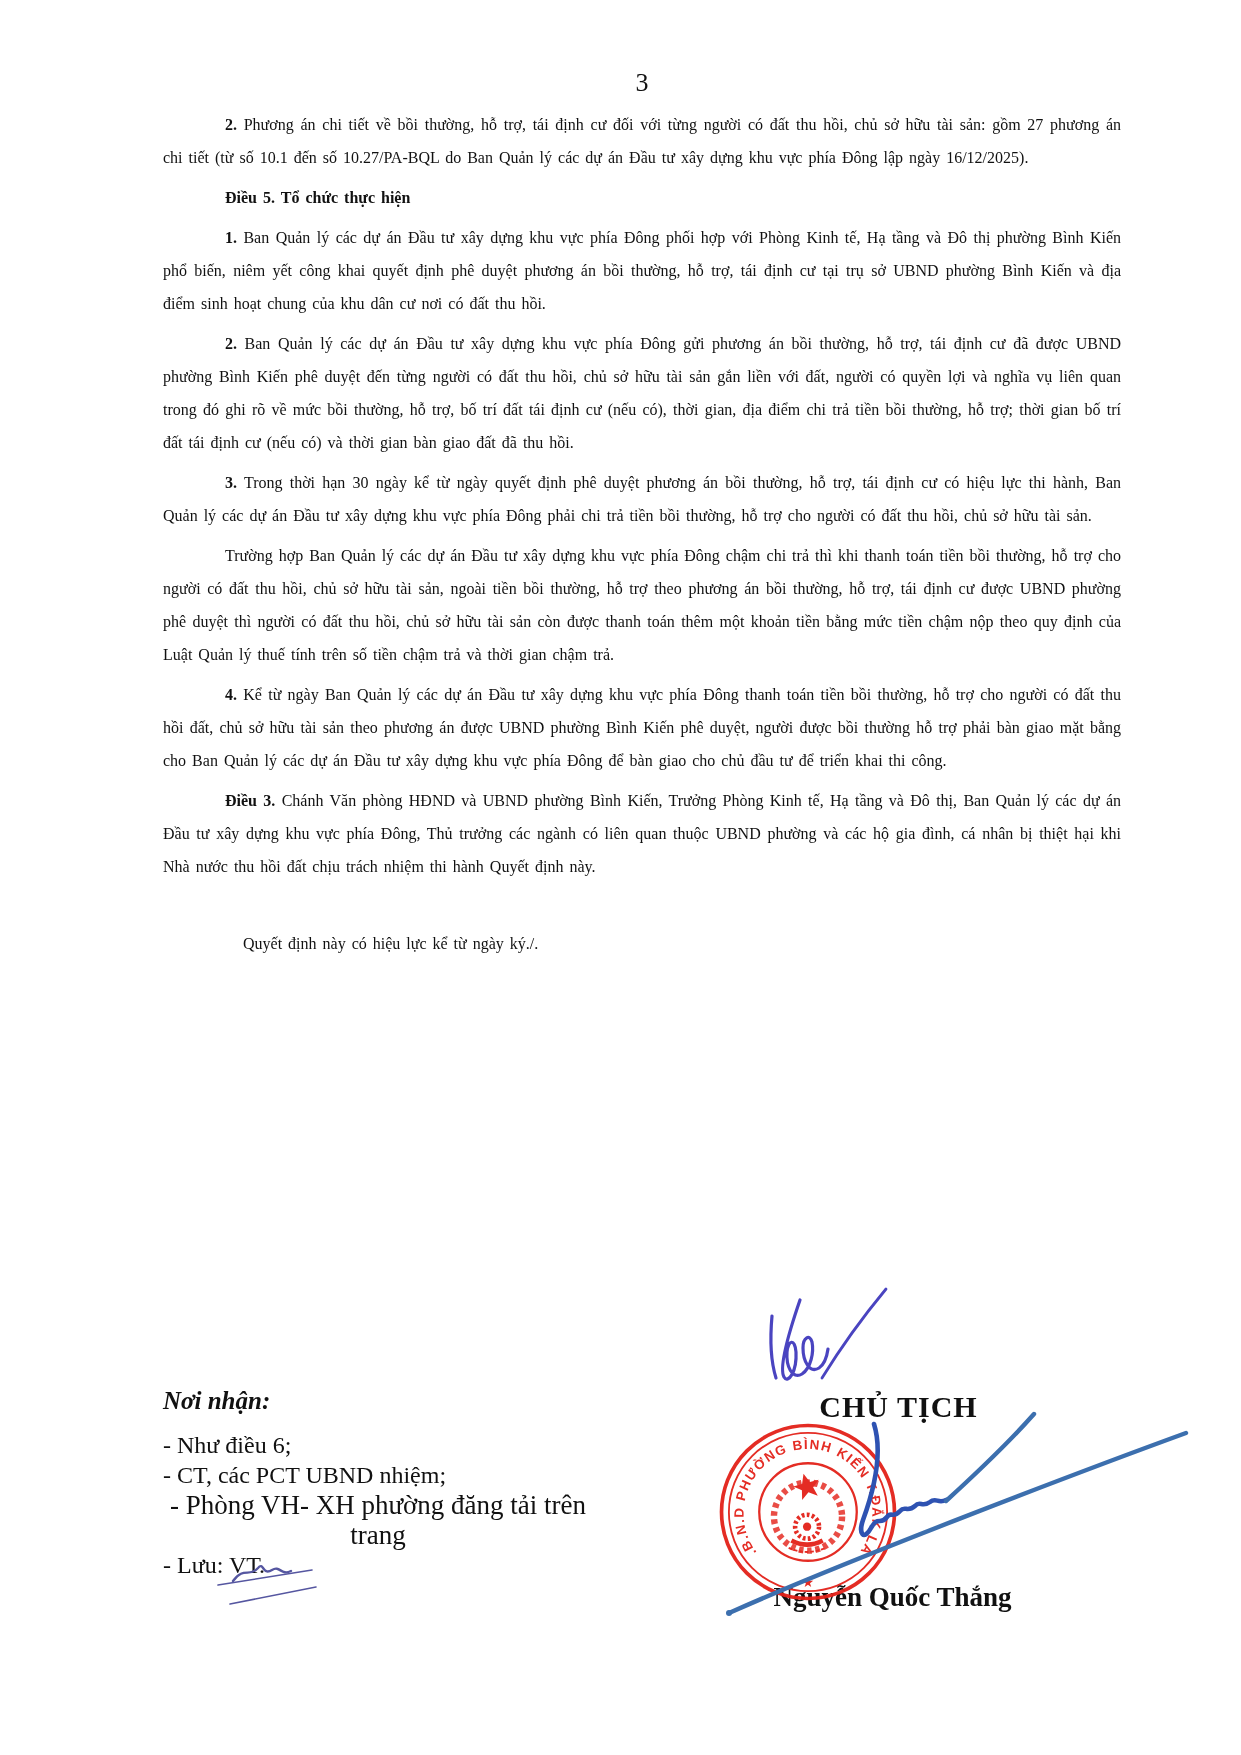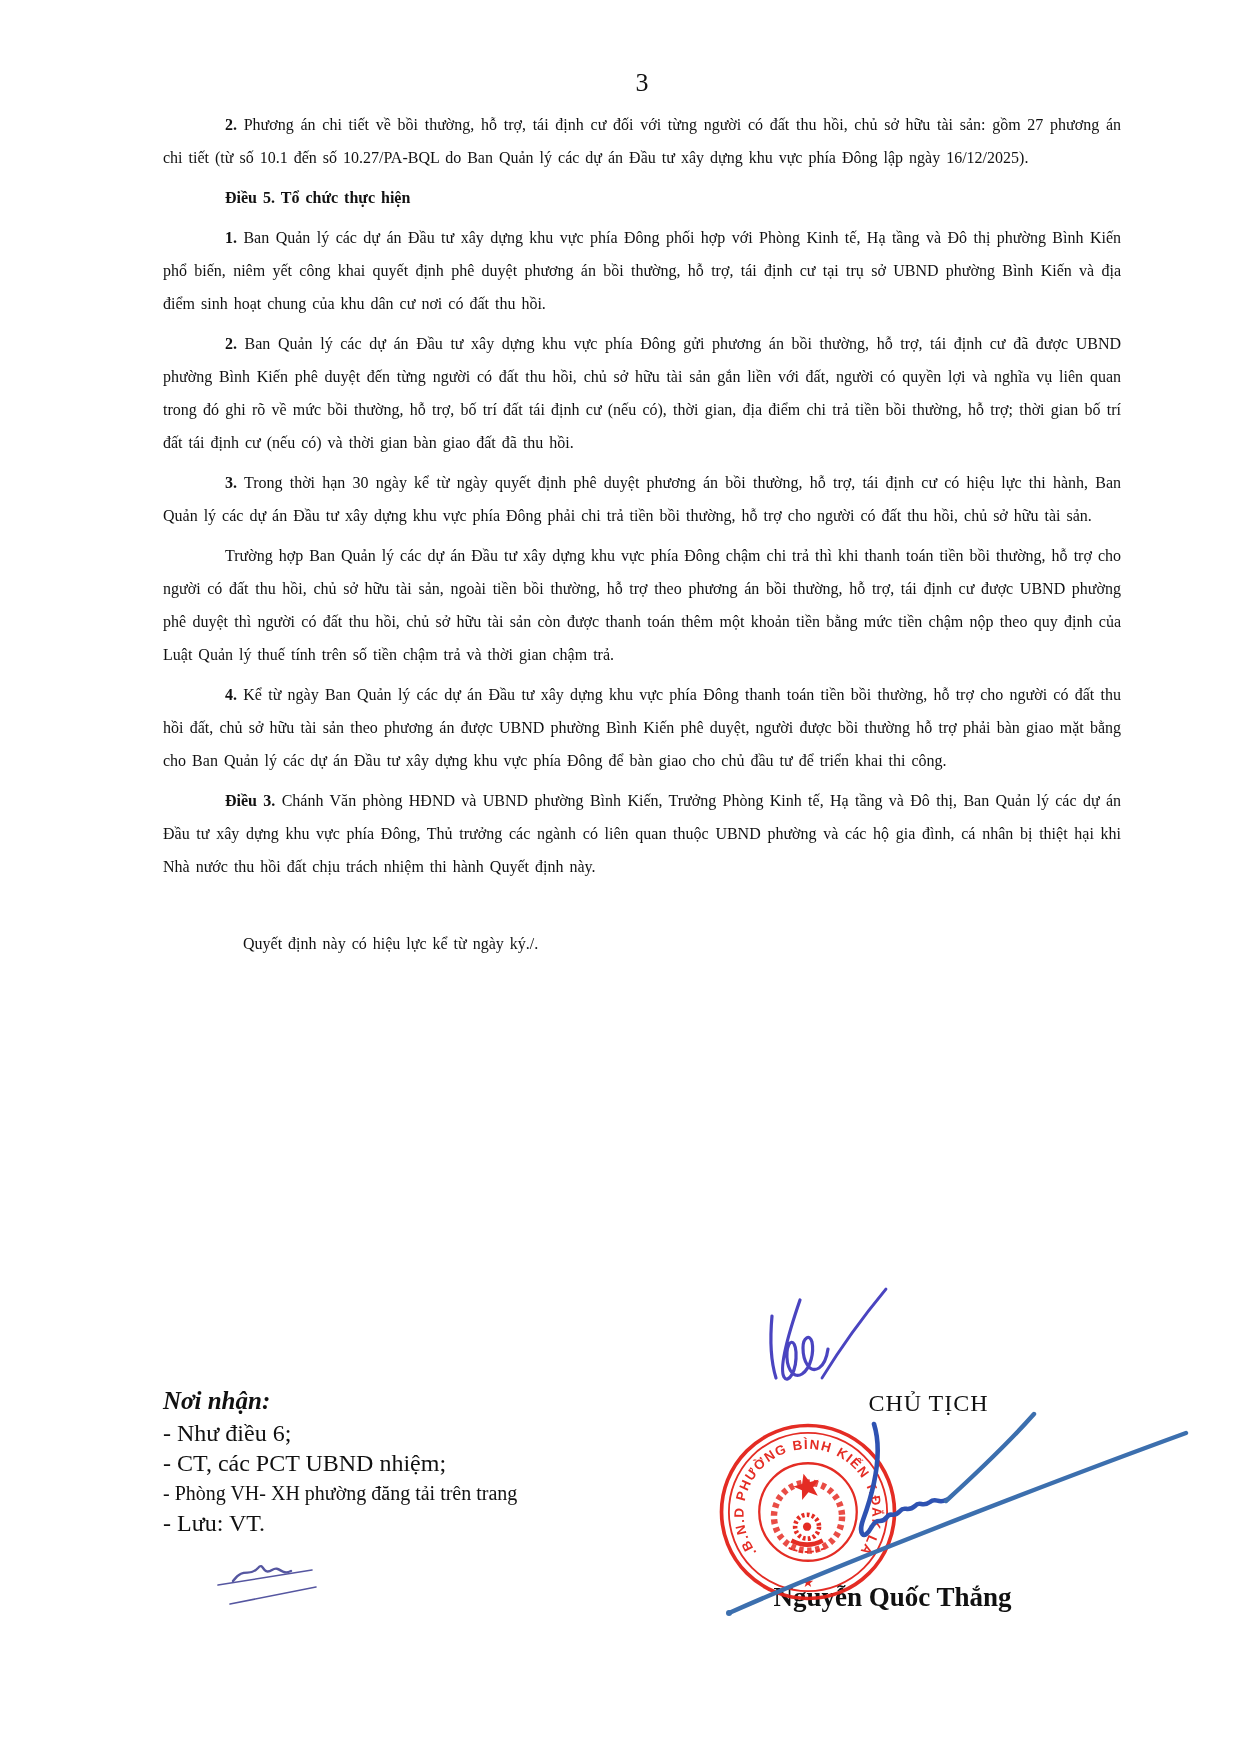--- a/index.html
+++ b/index.html
@@ -31,27 +31,27 @@
   }
   .closing{
     text-align:left;text-indent:80px;margin-top:44px;
   }
   
   .recipients{
     position:absolute;left:163px;top:1386px;width:430px;
     font-size:24px;line-height:30px;
   }
   .recipients .title{
-    font-weight:bold;font-style:italic;font-size:25px;margin-bottom:2px;
+    font-weight:bold;font-style:italic;font-size:25px;margin-bottom:14px;
   }
-  .recipients .small{font-size:20px;}
+  .recipients .small{font-size:27px;text-align:center;}
   .recipients .indent{padding-left:7px;}
   .chairman{
-    position:absolute;left:736px;top:1390px;width:385px;
-    text-align:center;font-weight:normal;font-size:24px;letter-spacing:1px;
+    position:absolute;left:706px;top:1390px;width:385px;
+    text-align:center;font-weight:bold;font-size:30px;letter-spacing:1px;
   }
   .signer{
     position:absolute;left:700px;top:1582px;width:385px;
     text-align:center;font-weight:bold;font-size:27px;
   }
   .seal{
     position:absolute;left:716px;top:1420px;
     opacity:0.95;
   }
   .ink{

